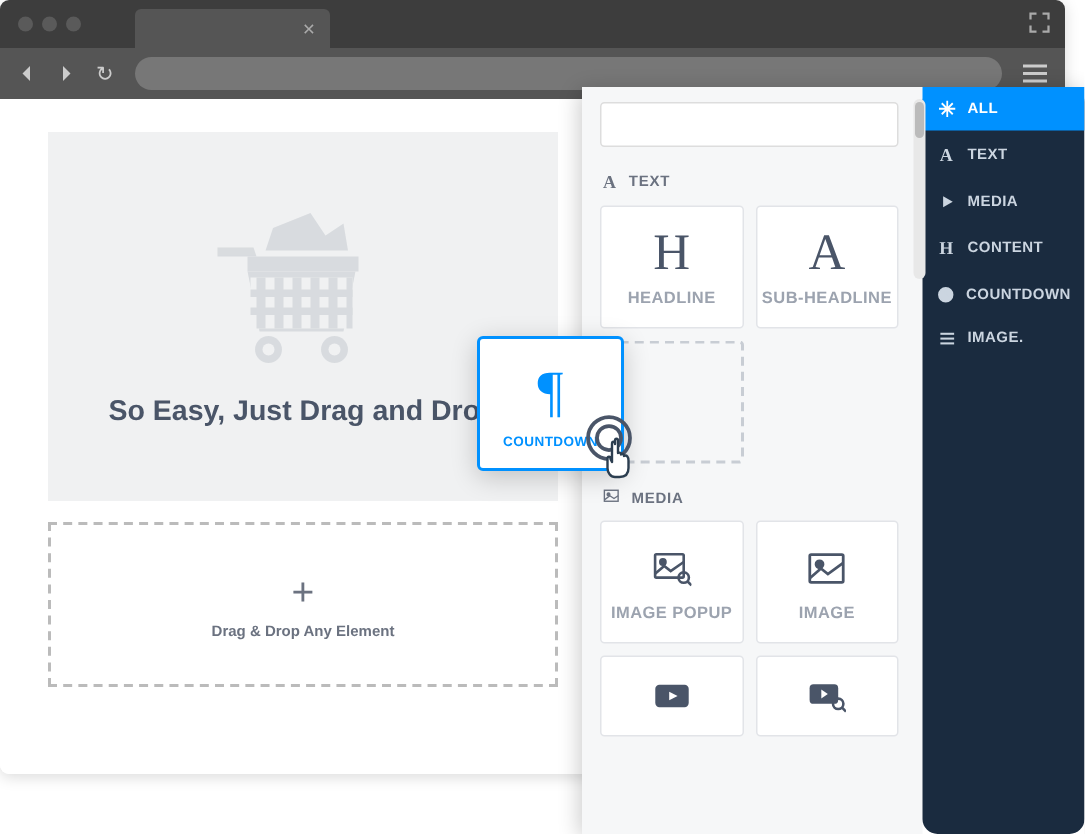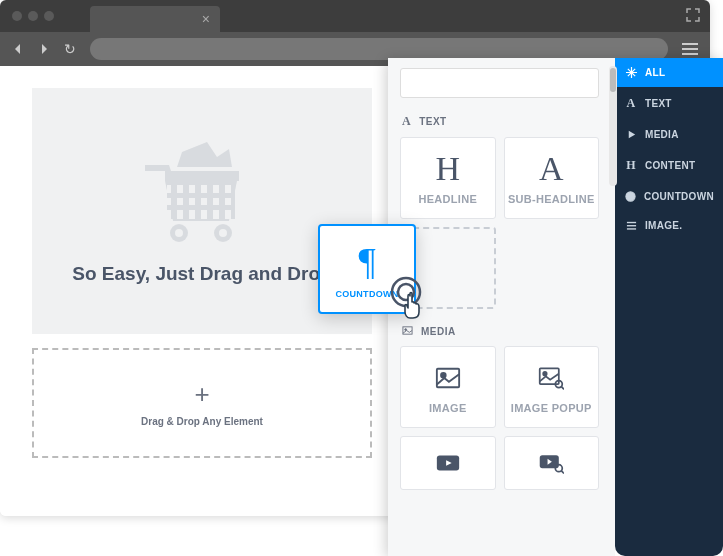--- a/index.html
+++ b/index.html
@@ -165,39 +165,39 @@
       <span><svg viewBox="0 0 12 12" fill="none" stroke="#6b7280" stroke-width="1">
             <rect x="1" y="2" width="10" height="8"></rect>
             <circle cx="4" cy="5" r="1" fill="#6b7280"></circle>
             <path d="M1 9 L5 6 L8 8 L11 6" stroke="#6b7280"></path>
           </svg></span>
       <span>MEDIA</span>
     </div>
     <div class="grid">
       <div class="tile">
         <div class="tile-icon">
-          <svg viewBox="0 0 28 24" fill="none" stroke="#4a5568" stroke-width="2">
-              <rect x="2" y="2" width="24" height="20" rx="1"></rect>
-              <circle cx="9" cy="9" r="2.5" fill="#4a5568"></circle>
-              <path d="M2 19 L10 12 L15 16 L26 8" fill="none"></path>
-            </svg>
-        </div>
-        <div class="tile-label">IMAGE</div>
-      </div>
-      <div class="tile">
-        <div class="tile-icon">
           <svg viewBox="0 0 30 26" fill="none" stroke="#4a5568" stroke-width="2">
               <rect x="2" y="2" width="22" height="18" rx="1"></rect>
               <circle cx="8" cy="8" r="2" fill="#4a5568"></circle>
               <path d="M2 17 L9 11 L14 15 L24 8" fill="none"></path>
               <circle cx="24" cy="20" r="4"></circle>
               <path d="M27 23 L30 26"></path>
             </svg>
         </div>
         <div class="tile-label">IMAGE POPUP</div>
+      </div>
+      <div class="tile">
+        <div class="tile-icon">
+          <svg viewBox="0 0 28 24" fill="none" stroke="#4a5568" stroke-width="2">
+              <rect x="2" y="2" width="24" height="20" rx="1"></rect>
+              <circle cx="9" cy="9" r="2.5" fill="#4a5568"></circle>
+              <path d="M2 19 L10 12 L15 16 L26 8" fill="none"></path>
+            </svg>
+        </div>
+        <div class="tile-label">IMAGE</div>
       </div>
       <div class="tile tile-short">
         <div class="tile-icon">
           <svg viewBox="0 0 28 20">
               <rect x="2" y="2" width="24" height="16" rx="3" fill="#4a5568"></rect>
               <path d="M12 7 L18 10 L12 13 Z" fill="#fff"></path>
             </svg>
         </div>
       </div>
       <div class="tile tile-short">

